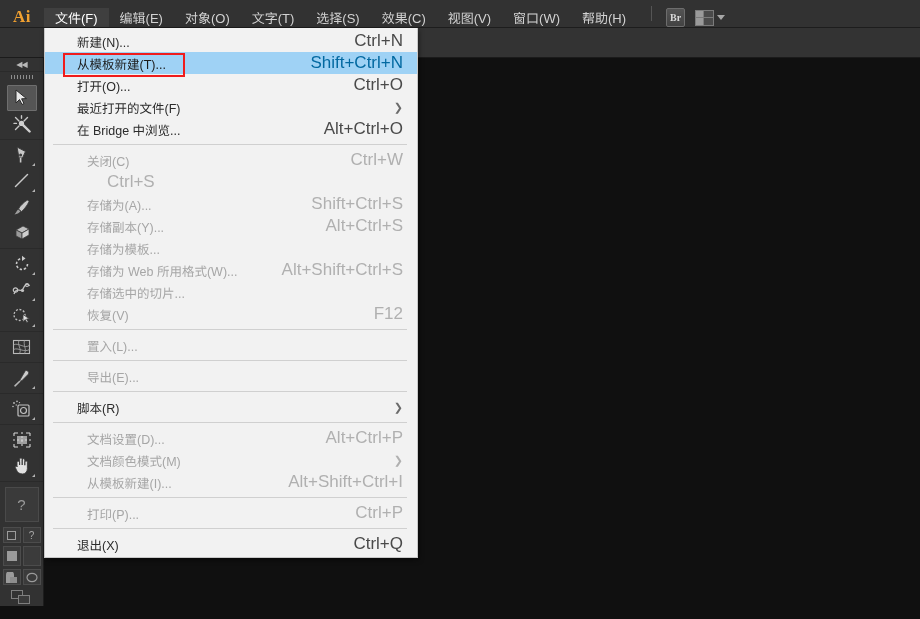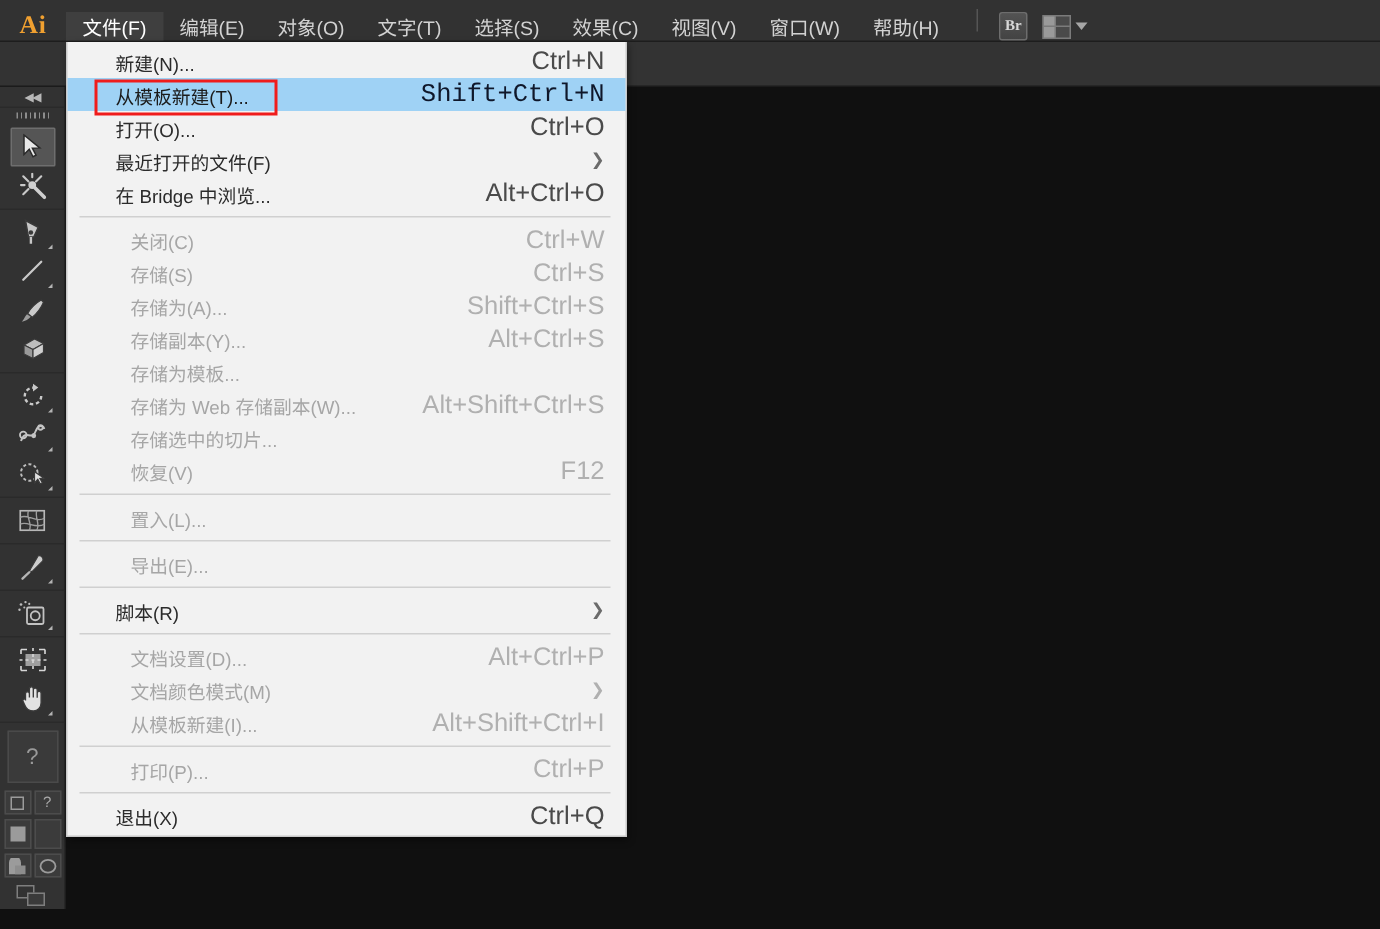--- a/index.html
+++ b/index.html
@@ -229,21 +229,21 @@
     color: #4a4a4a;
     font-size: 17px;
     padding-left: 20px;
   }
   .mrow.disabled { color: #a6a6a6; margin-left: 10px; }
   .mrow.disabled .accel { color: #b0b0b0; }
   .mrow.highlight {
     background: #9fd2f5;
     color: #1b1b1b;
   }
-  .mrow.highlight .accel { color: #0f172a; font-family: Liberation Mono, monospace; }
+  .mrow.highlight .accel { color: #0369a1; }
   .mrow .submenu-arrow {
     font-size: 11px;
     color: #6b6b6b;
     line-height: 1;
   }
   .mrow.disabled .submenu-arrow { color: #b0b0b0; }
   .msep {
     height: 1px;
     margin: 4px 10px 4px 8px;
     background: #d0d0d0;
@@ -507,21 +507,20 @@
       </div>
       <div class="msep"></div>
       <div class="row-wrap">
         <div class="mrow disabled">
           <span class="label">关闭(C)</span>
           <span class="accel">Ctrl+W</span>
         </div>
       </div>
       <div class="row-wrap">
         <div class="mrow disabled">
-          <span class="label">存储(S)</span>
           <span class="accel">Ctrl+S</span>
         </div>
       </div>
       <div class="row-wrap">
         <div class="mrow disabled">
           <span class="label">存储为(A)...</span>
           <span class="accel">Shift+Ctrl+S</span>
         </div>
       </div>
       <div class="row-wrap">
@@ -530,21 +529,21 @@
           <span class="accel">Alt+Ctrl+S</span>
         </div>
       </div>
       <div class="row-wrap">
         <div class="mrow disabled">
           <span class="label">存储为模板...</span>
         </div>
       </div>
       <div class="row-wrap">
         <div class="mrow disabled">
-          <span class="label">存储为 Web 存储副本(W)...</span>
+          <span class="label">存储为 Web 所用格式(W)...</span>
           <span class="accel">Alt+Shift+Ctrl+S</span>
         </div>
       </div>
       <div class="row-wrap">
         <div class="mrow disabled">
           <span class="label">存储选中的切片...</span>
         </div>
       </div>
       <div class="row-wrap">
         <div class="mrow disabled">

